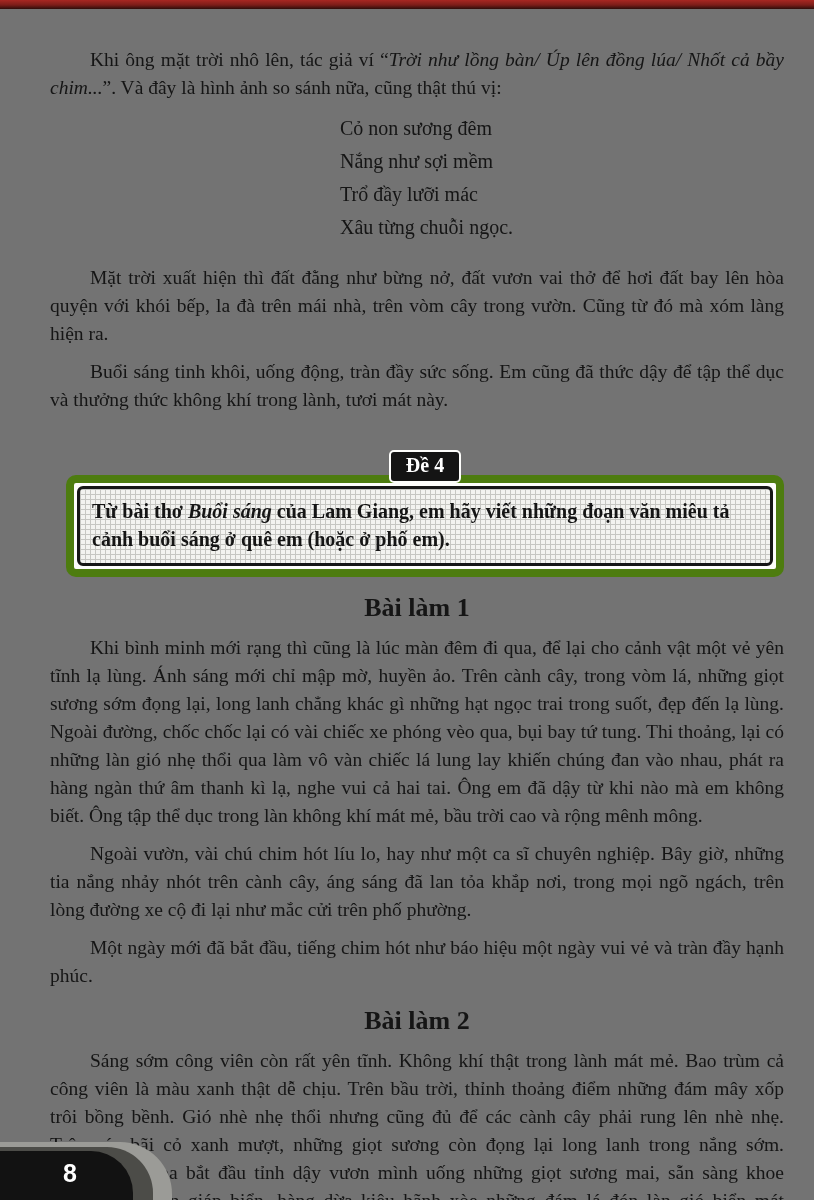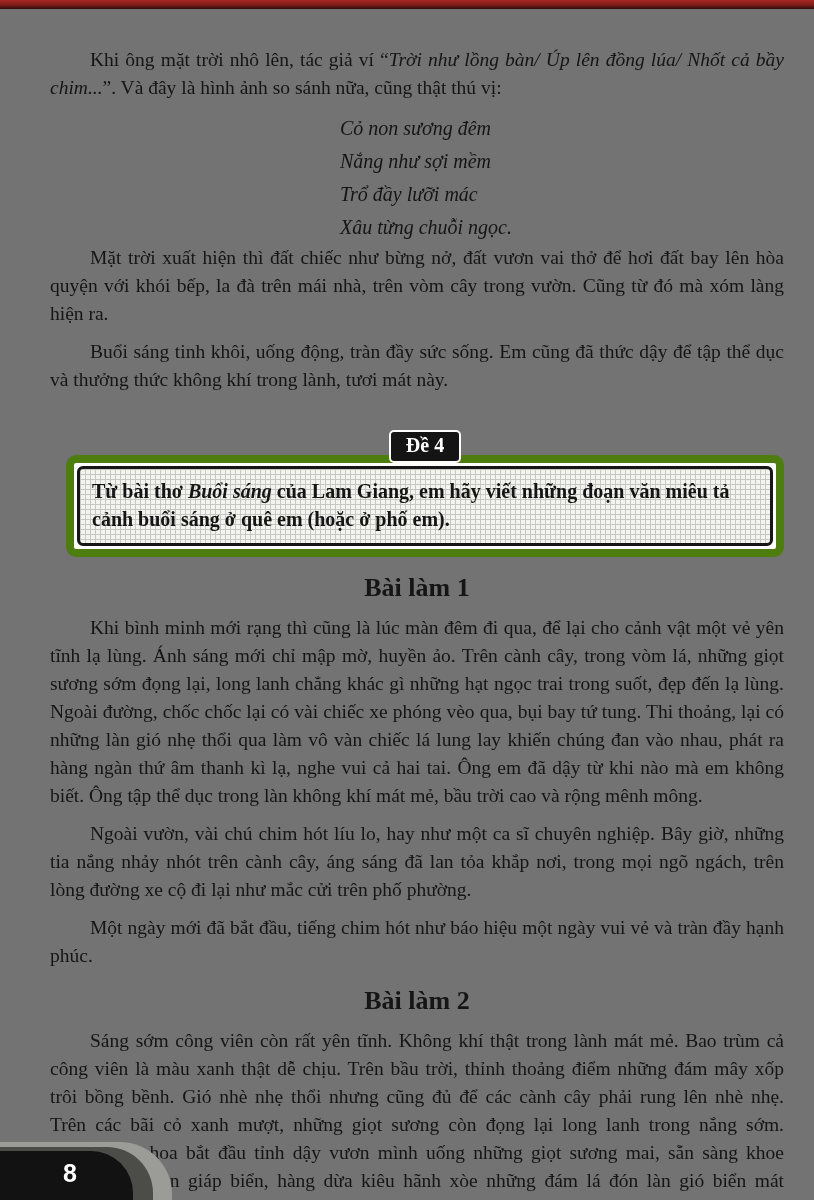--- a/index.html
+++ b/index.html
@@ -22,22 +22,21 @@
     position: absolute; top: 46px; left: 50px;
     width: 734px;
   }
   .para {
     font-size: 19.5px; line-height: 28px;
     text-align: justify; text-indent: 40px;
     margin-bottom: 10px;
   }
   .q-italic { font-style: italic; }
   .poem {
-    margin: 2px 0 0 290px;
-    font-style: italic;
+    margin: 2px 0 20px 290px;
     font-size: 20px; line-height: 33px;
   }
   .exercise { margin-top: 36px; padding-left: 16px; }
   .de-badge {
     position: relative; z-index: 2;
     display: block; width: max-content;
     margin: 0 auto -8px;
     background: #141414; color: #ffffff;
     font-weight: bold; font-size: 20px;
     padding: 2px 15px 4px;
@@ -108,21 +107,21 @@
 
     <p class="para"><span>Khi ông mặt trời nhô lên, tác giả ví “</span><span class="q-italic">Trời như lồng bàn/ Úp lên đồng lúa/ Nhốt cả bầy chim...</span><span>”. Và đây là hình ảnh so sánh nữa, cũng thật thú vị:</span></p>
 
     <div class="poem">
       <div>Cỏ non sương đêm</div>
       <div>Nắng như sợi mềm</div>
       <div>Trổ đầy lưỡi mác</div>
       <div>Xâu từng chuỗi ngọc.</div>
     </div>
 
-    <p class="para">Mặt trời xuất hiện thì đất chiếc như bừng nở, đất vươn vai thở để hơi đất bay lên hòa quyện với khói bếp, la đà trên mái nhà, trên vòm cây trong vườn. Cũng từ đó mà xóm làng hiện ra.</p>
+    <p class="para">Mặt trời xuất hiện thì đất đằng như bừng nở, đất vươn vai thở để hơi đất bay lên hòa quyện với khói bếp, la đà trên mái nhà, trên vòm cây trong vườn. Cũng từ đó mà xóm làng hiện ra.</p>
     <p class="para">Buổi sáng tinh khôi, uống động, tràn đầy sức sống. Em cũng đã thức dậy để tập thể dục và thưởng thức không khí trong lành, tươi mát này.</p>
 
     <div class="exercise">
       <span class="de-badge">Đề 4</span>
       <div class="prompt-box">
         <div class="prompt-inner"><span>Từ bài thơ </span><span class="prompt-title">Buổi sáng</span><span> của Lam Giang, em hãy viết những đoạn văn miêu tả cảnh buổi sáng ở quê em (hoặc ở phố em).</span></div>
       </div>
     </div>
 
     <div>

